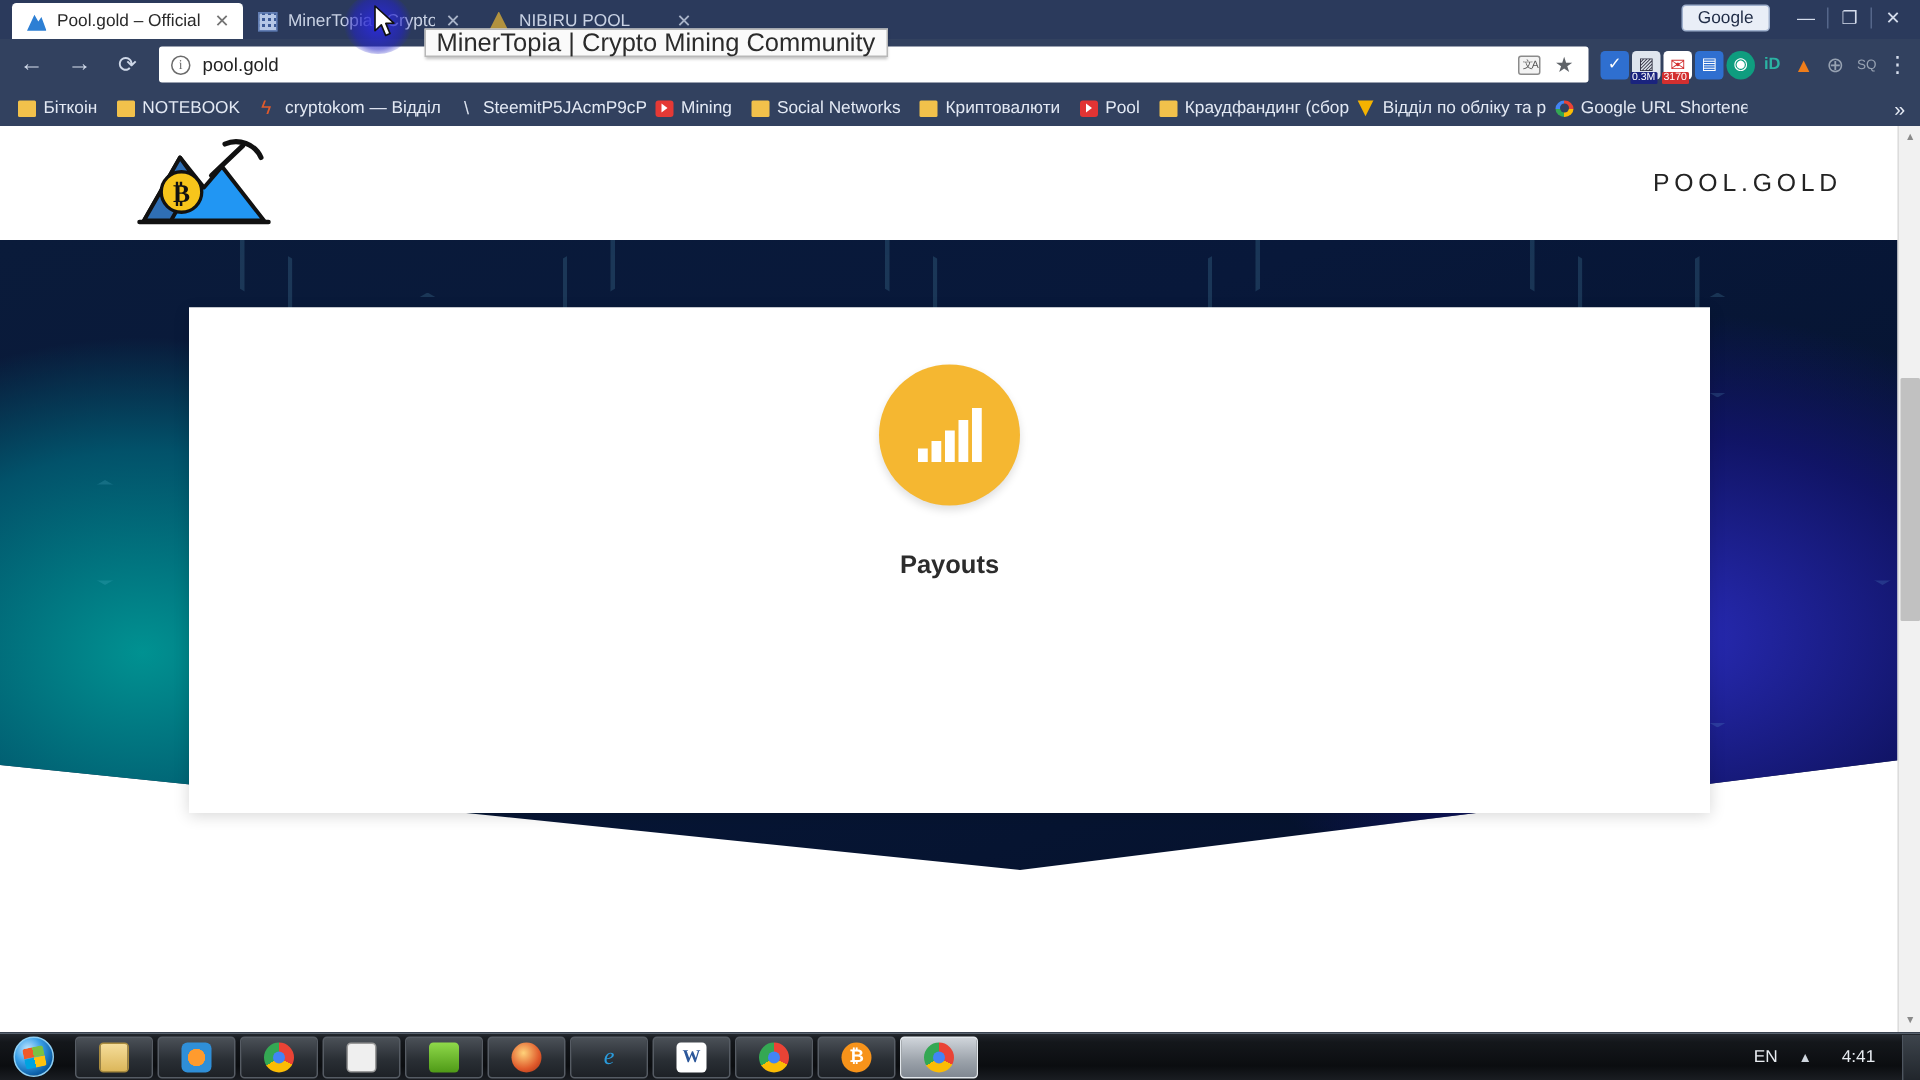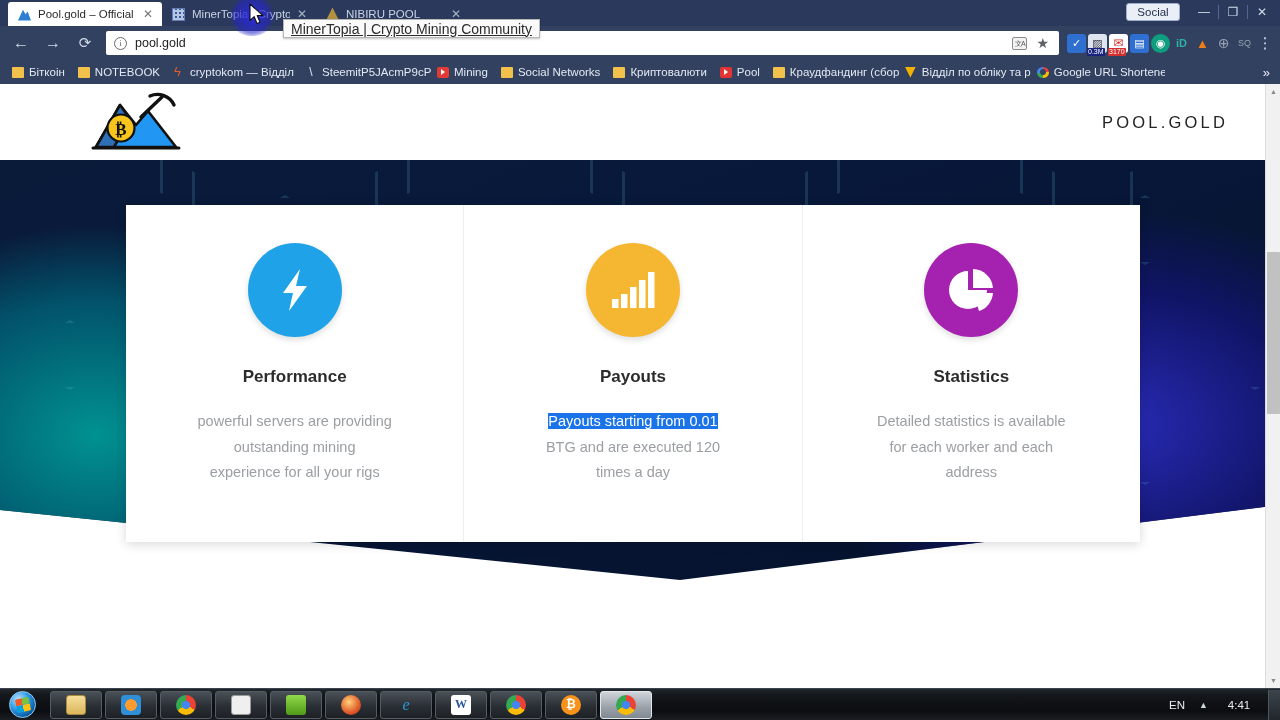--- a/index.html
+++ b/index.html
@@ -225,23 +225,22 @@
     background:#f1f1f1; border-left:1px solid #dcdcdc; z-index:6;
   }
   .sb-up,.sb-dn{ width:15px;height:15px; display:flex; align-items:center; justify-content:center;
                  color:#8a8a8a; font-size:7px; }
   .sb-thumb{ position:absolute; left:1px; top:168px; width:13px; height:162px; background:#c1c1c1; border-radius:1px; }
 
   
   .tooltip{
     position:absolute; left:283px; top:19px; height:19px; padding:6px 7px;
     background:#fafafa; border:1px solid #b8b8b8; color:#2b2b2b;
-    font-size:14px; display:flex; align-items:center; z-index:30;
+    font-size:17px; display:flex; align-items:center; z-index:30;
     box-shadow:0 1px 2px rgba(0,0,0,.25);
-    text-decoration:underline;
   }
   
   .cursor{ position:absolute; left:249px; top:3px; z-index:40; }
   .cursor-glow{
     position:absolute; left:229px; top:-4px; width:46px; height:40px; border-radius:50%;
     background:radial-gradient(circle,#2b2bd8 0%, rgba(35,35,200,.55) 55%, rgba(35,35,200,0) 75%);
     z-index:29;
   }
 
   
@@ -309,21 +308,21 @@
         <span class="tab-close">✕</span>
       </div>
 
       <div class="tab">
         <span class="favicon fav-nibiru"></span>
         <span class="tab-title">NIBIRU POOL</span>
         <span class="tab-close">✕</span>
       </div>
 
       <div class="winbtns">
-        <div class="profile-chip">Social</div>
+        <div class="profile-chip">Google</div>
         <div class="wbtn">—</div>
         <div class="wsep"></div>
         <div class="wbtn">❐</div>
         <div class="wsep"></div>
         <div class="wbtn">✕</div>
       </div>
     </div>
 
     <div class="toolbar">
       <div class="navbtn">←</div>
@@ -431,56 +430,35 @@
           <div class="hex hex-o" style="left:590px; top:-185px;"></div>
           <div class="hex hex-o" style="left:805px; top:-60px;"></div>
           <div class="hex hex-o" style="left:1020px; top:-185px;"></div>
           <div class="hex hex-o" style="left:1020px; top:35px;"></div>
           <div class="hex hex-o" style="left:1130px; top:-60px;"></div>
         </div>
       </div>
 
       <div class="cards-row">
 
-        <div class="card">
-          <div class="card-ico" style="background:#1fa2e8;">
-            <svg width="38" height="46" viewBox="0 0 38 46">
-              <path d="M24 2 L7 26 H17 L13 44 L31 19 H20 Z" fill="#ffffff"></path>
-            </svg>
-          </div>
-          <div class="card-title">Performance</div>
-          <div class="card-desc">powerful servers are providing outstanding mining experience for all your rigs</div>
-        </div>
 
 
         <div class="card">
           <div class="card-ico" style="background:#f5b731;">
             <svg width="46" height="40" viewBox="0 0 46 40">
               <rect x="2" y="29" width="6.5" height="9" fill="#fff"></rect>
               <rect x="11" y="24" width="6.5" height="14" fill="#fff"></rect>
               <rect x="20" y="17" width="6.5" height="21" fill="#fff"></rect>
               <rect x="29" y="10" width="6.5" height="28" fill="#fff"></rect>
               <rect x="38" y="2" width="6.5" height="36" fill="#fff"></rect>
             </svg>
           </div>
           <div class="card-title">Payouts</div>
-          <div class="card-desc"><span class="sel">Payouts starting from 0.01</span> <span>BTG and are executed 120 times a day</span></div>
-        </div>
-
-        <div class="card">
-          <div class="card-ico" style="background:#a521b0;">
-            <svg width="48" height="46" viewBox="0 0 48 46">
-              <path d="M21 4 A19 19 0 1 0 40 23 H21 Z" fill="#ffffff"></path>
-              <path d="M26 2 A20.5 20.5 0 0 1 46 21 H26 Z" fill="#ffffff"></path>
-              <path d="M26.5 26 H46 A20.5 20.5 0 0 1 32 44 Z" fill="#ffffff"></path>
-            </svg>
-          </div>
-          <div class="card-title">Statistics</div>
-          <div class="card-desc">Detailed statistics is available for each worker and each address</div>
-        </div>
+        </div>
+
       </div>
 
       <div class="page-footer"></div>
     </div>
 
     <div class="scrollbar">
       <div class="sb-up">▲</div>
       <div class="sb-thumb"></div>
       <div class="sb-dn" style="position:absolute;bottom:0;left:0;">▼</div>
     </div>

